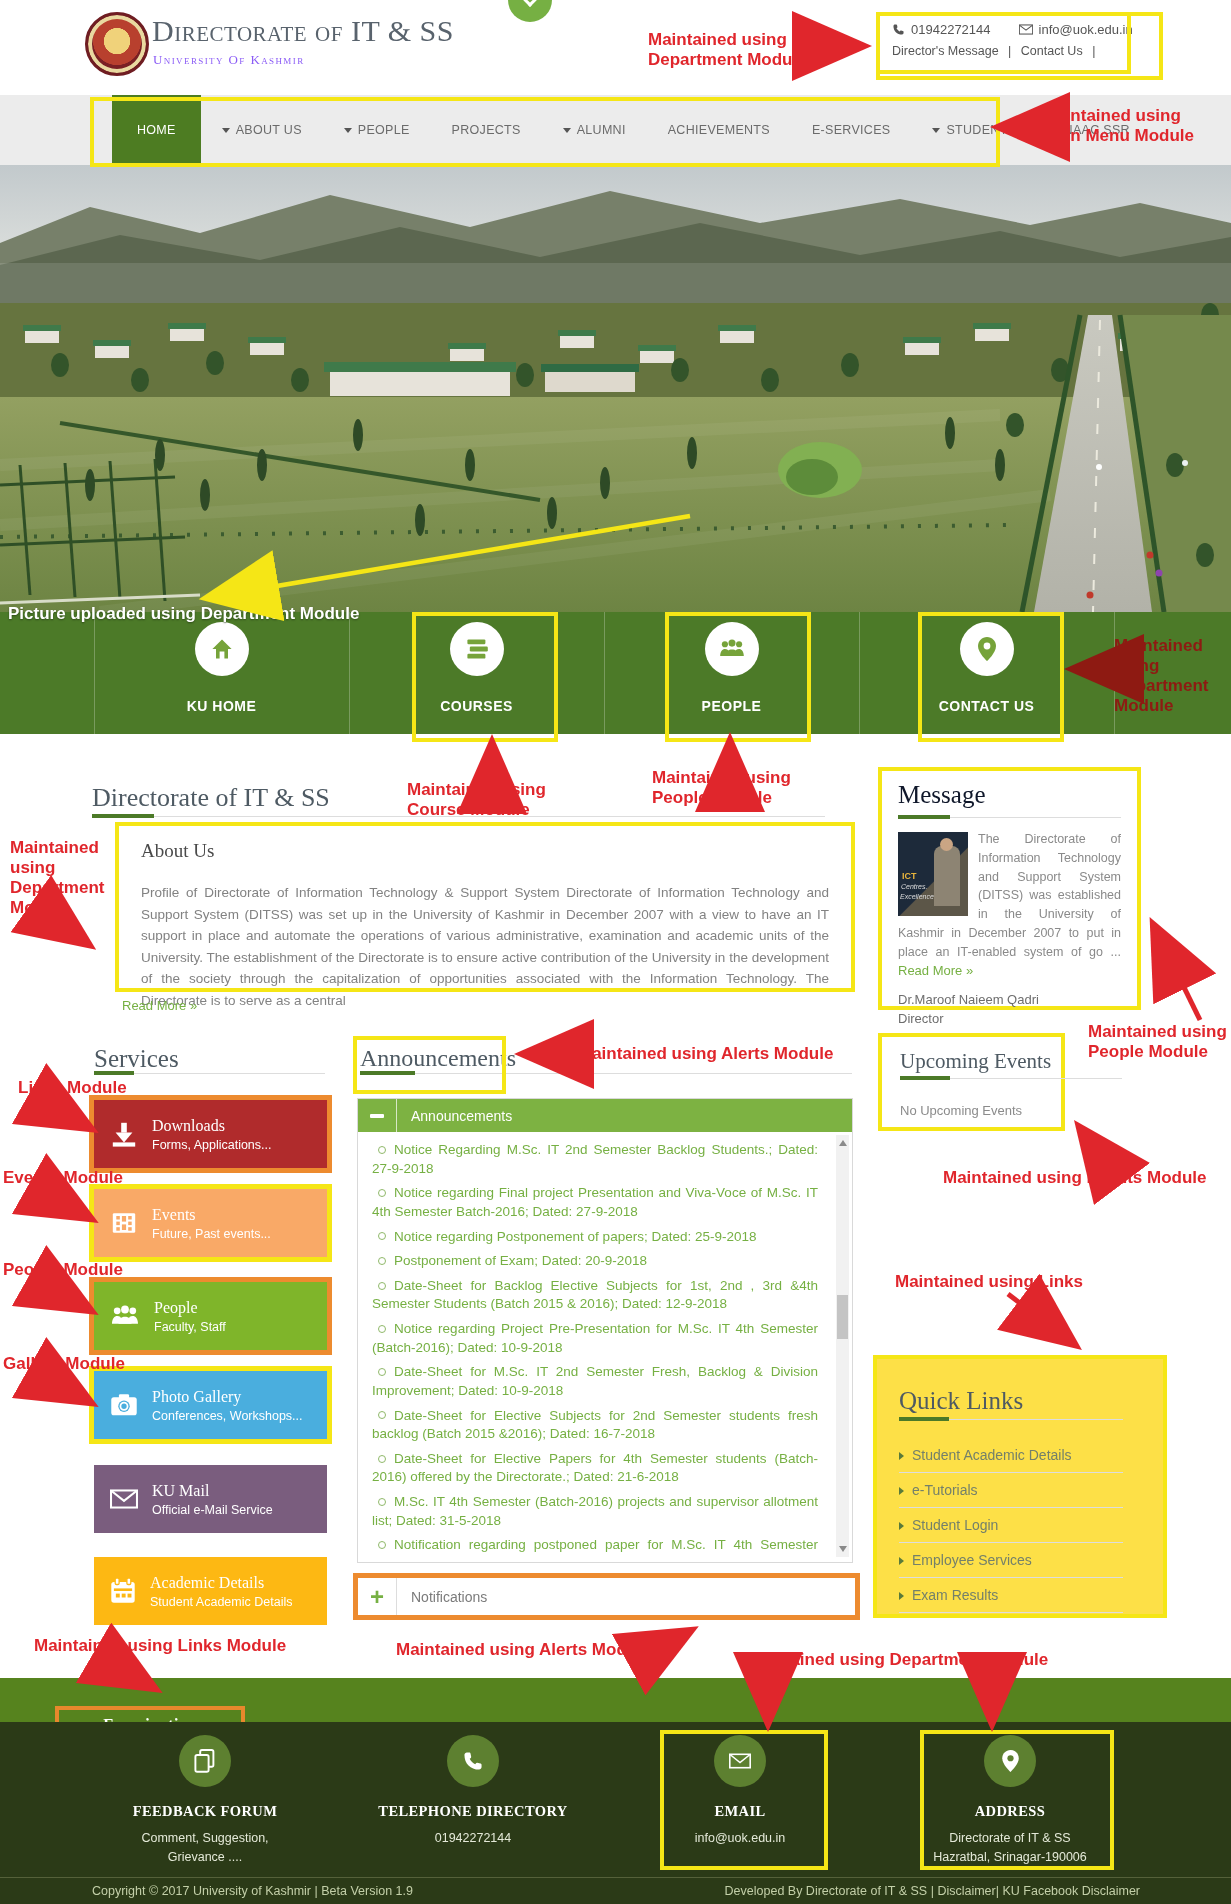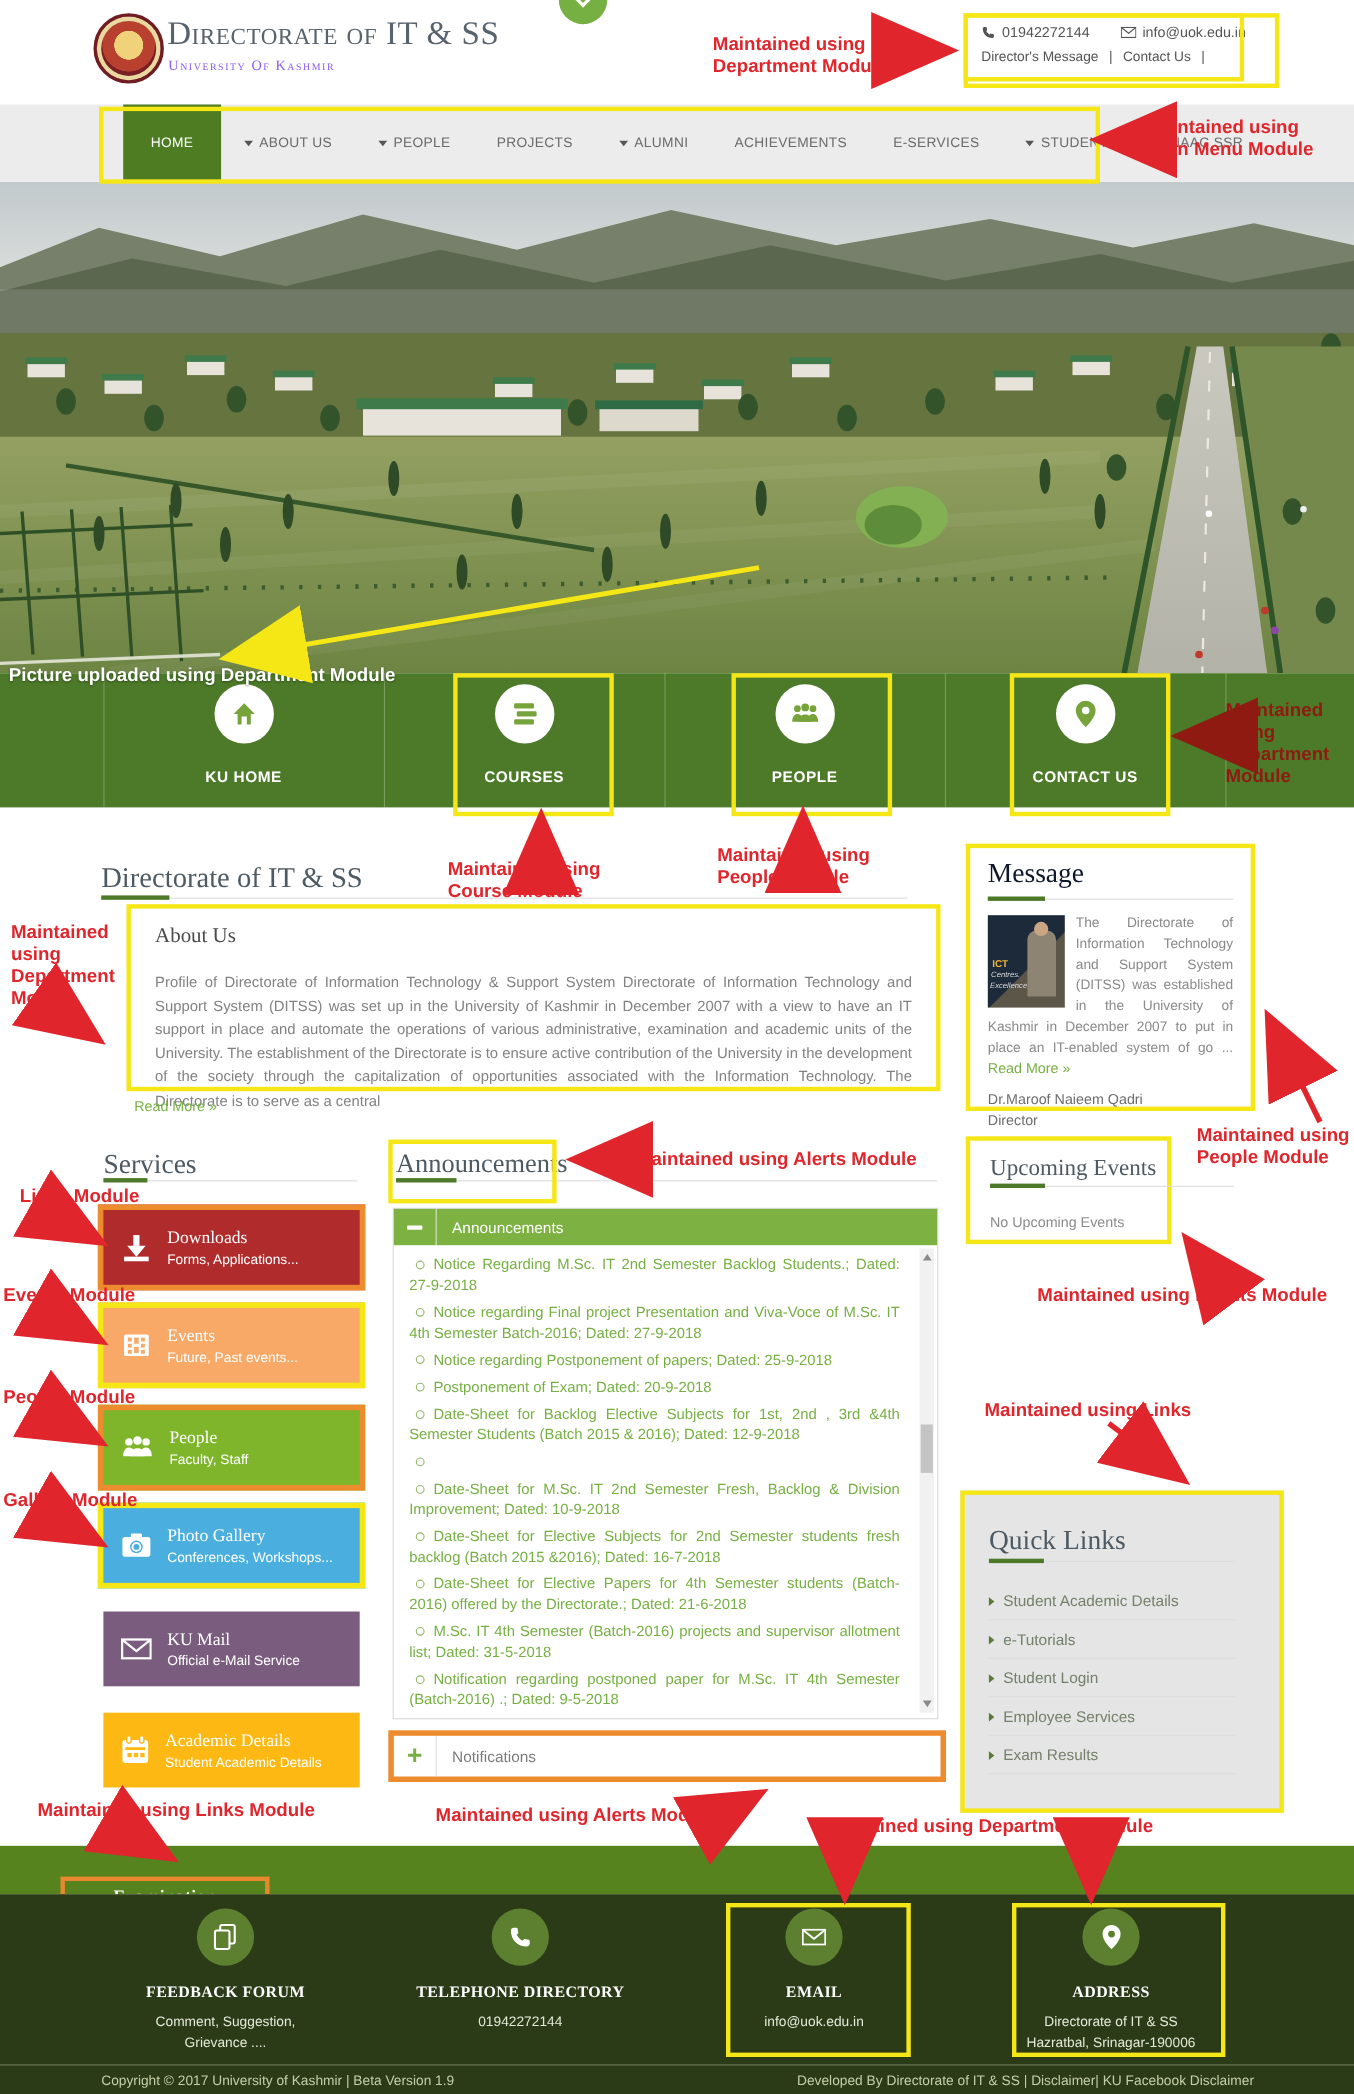--- a/index.html
+++ b/index.html
@@ -99,22 +99,22 @@
   .sb-dn{bottom:5px;border-top:6px solid #8a8a8a;}
   .sb-thumb{position:absolute;left:1px;top:160px;width:11px;height:44px;background:#c4c4c4;cursor:pointer;}
   .notif-bar{position:absolute;left:353px;top:1573px;width:507px;height:47px;border:5px solid #ed8b2f;
         box-sizing:border-box;background:#fff;display:flex;align-items:center;cursor:pointer;}
   .notif-bar .plus{width:38px;text-align:center;color:#76b043;font-size:24px;font-weight:bold;line-height:1;}
   .notif-bar .vline{width:1px;height:100%;background:#ddd;}
   .notif-bar .nl{padding-left:14px;font-size:14px;color:#7b7b7b;}
   
   .upcoming-box{position:absolute;left:878px;top:1033px;width:187px;height:98px;border:4px solid #f5e616;
         box-sizing:border-box;background:#fff;}
-  .ql-box{position:absolute;left:873px;top:1355px;width:294px;height:293px;border:4px solid #f5e616;
-        box-sizing:border-box;background:#e5e5e5;}
+  .ql-box{position:absolute;left:873px;top:1355px;width:294px;height:263px;border:4px solid #f5e616;
+        box-sizing:border-box;background:#fde047;}
   .ql-item{position:absolute;left:22px;width:224px;font-size:14px;color:#74806a;
         padding-bottom:9px;border-bottom:1px solid #ddd;cursor:pointer;}
   .tri{display:inline-block;width:0;height:0;border-top:4px solid transparent;
         border-bottom:4px solid transparent;border-left:5px solid #5a7a3a;margin-right:8px;}
   
   .exam-bar{position:absolute;left:0;top:1678px;width:1231px;height:44px;background:#56831e;}
   .exam-box{position:absolute;left:55px;top:1685px;width:190px;height:32px;border:4px solid #e8882c;
         box-sizing:border-box;display:flex;align-items:flex-end;justify-content:center;cursor:pointer;margin-top:21px;}
   .exam-box span{font-family:"Liberation Serif",serif;font-weight:bold;font-size:16px;color:#fff;letter-spacing:.5px;}
   .footer{position:absolute;left:0;top:1722px;width:1231px;height:155px;background:#2b3a17;}
@@ -481,21 +481,21 @@
         </div>
       <div class="vline"></div>
       <div class="ahl">Announcements</div>
     </div>
     <div class="ann-list">
       <div class="it"><span class="dot"></span><span>Notice Regarding M.Sc. IT 2nd Semester Backlog Students.; Dated: 27-9-2018</span></div>
       <div class="it"><span class="dot"></span><span>Notice regarding Final project Presentation and Viva-Voce of M.Sc. IT 4th Semester Batch-2016; Dated: 27-9-2018</span></div>
       <div class="it"><span class="dot"></span><span>Notice regarding Postponement of papers; Dated: 25-9-2018</span></div>
       <div class="it"><span class="dot"></span><span>Postponement of Exam; Dated: 20-9-2018</span></div>
       <div class="it"><span class="dot"></span><span>Date-Sheet for Backlog Elective Subjects for 1st, 2nd , 3rd &amp;4th Semester Students (Batch 2015 &amp; 2016); Dated: 12-9-2018</span></div>
-      <div class="it"><span class="dot"></span></div>
+      <div class="it"><span class="dot"></span><span>Notice regarding Project Pre-Presentation for M.Sc. IT 4th Semester (Batch-2016); Dated: 10-9-2018</span></div>
       <div class="it"><span class="dot"></span><span>Date-Sheet for M.Sc. IT 2nd Semester Fresh, Backlog &amp; Division Improvement; Dated: 10-9-2018</span></div>
       <div class="it"><span class="dot"></span><span>Date-Sheet for Elective Subjects for 2nd Semester students fresh backlog (Batch 2015 &amp;2016); Dated: 16-7-2018</span></div>
       <div class="it"><span class="dot"></span><span>Date-Sheet for Elective Papers for 4th Semester students (Batch-2016) offered by the Directorate.; Dated: 21-6-2018</span></div>
       <div class="it"><span class="dot"></span><span>M.Sc. IT 4th Semester (Batch-2016) projects and supervisor allotment list; Dated: 31-5-2018</span></div>
       <div class="it"><span class="dot"></span><span>Notification regarding postponed paper for M.Sc. IT 4th Semester (Batch-2016) .; Dated: 9-5-2018</span></div>
 
     </div>
     <div class="scrollbar">
       <span class="sb-up"></span>
       <span class="sb-thumb"></span>

